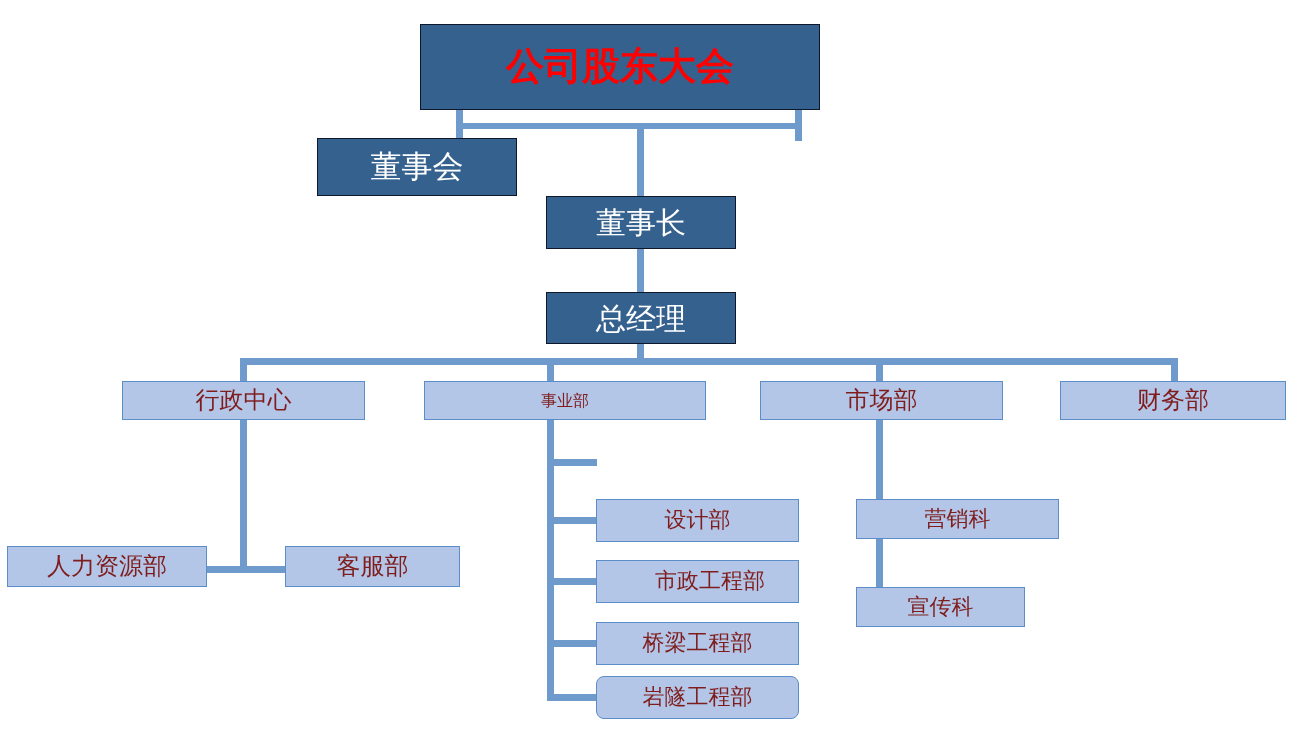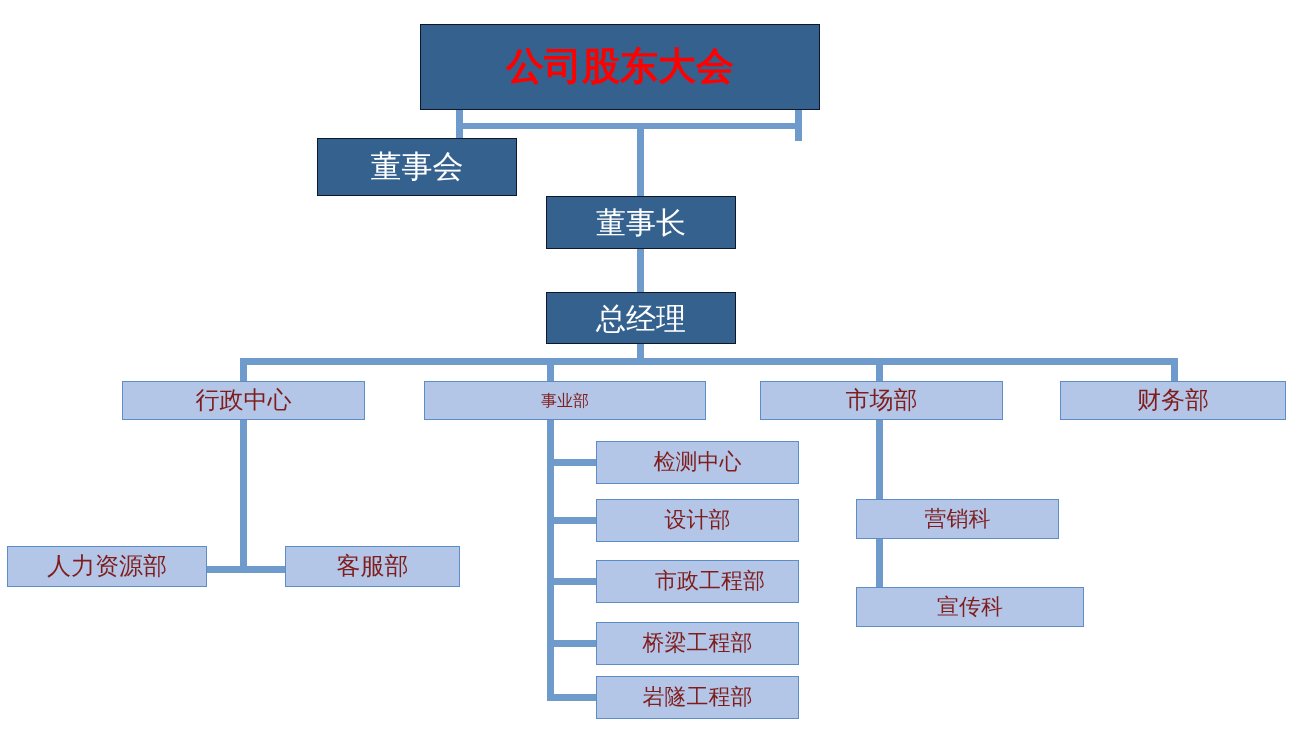--- a/index.html
+++ b/index.html
@@ -115,41 +115,38 @@
   </div>
 
   <div class="node light" style="left:7px; top:546px; width:200px; height:41px; font-size:24px;">
     <span>人力资源部</span>
   </div>
 
   <div class="node light" style="left:285px; top:546px; width:175px; height:41px; font-size:24px;">
     <span>客服部</span>
   </div>
 
-  <div class="node light" style="left:596px; top:441px; width:203px; height:43px; font-size:22px;">
-    <span>检测中心</span>
-  </div>
 
   <div class="node light" style="left:596px; top:499px; width:203px; height:43px; font-size:22px;">
     <span>设计部</span>
   </div>
 
   <div class="node light" style="left:596px; top:560px; width:203px; height:43px; font-size:22px;padding-left:25px;">
     <span>市政工程部</span>
   </div>
 
   <div class="node light" style="left:596px; top:622px; width:203px; height:43px; font-size:22px;">
     <span>桥梁工程部</span>
   </div>
 
-  <div class="node light" style="left:596px; top:676px; width:203px; height:43px; font-size:22px;">
+  <div class="node light" style="left:596px; top:676px; width:203px; height:43px; font-size:22px;border-radius:8px;">
     <span>岩隧工程部</span>
   </div>
 
   <div class="node light" style="left:856px; top:499px; width:203px; height:40px; font-size:22px;">
     <span>营销科</span>
   </div>
 
-  <div class="node light" style="left:856px; top:587px; width:228px; height:40px; font-size:22px;">
+  <div class="node light" style="left:856px; top:587px; width:169px; height:40px; font-size:22px;">
     <span>宣传科</span>
   </div>
 
 </div>
 
 </body></html>

